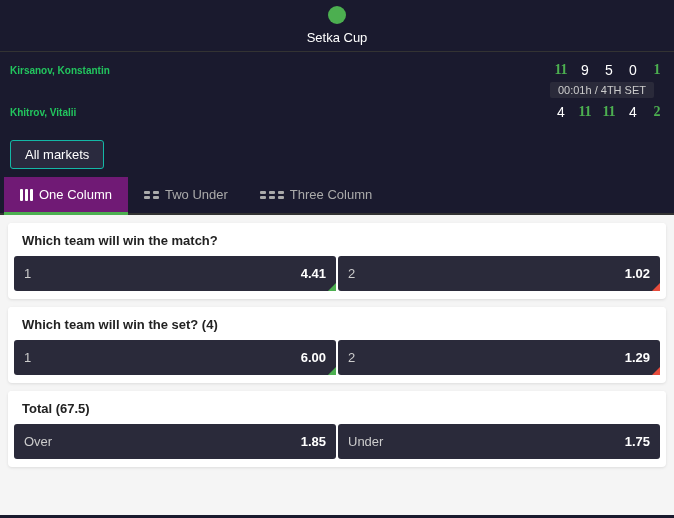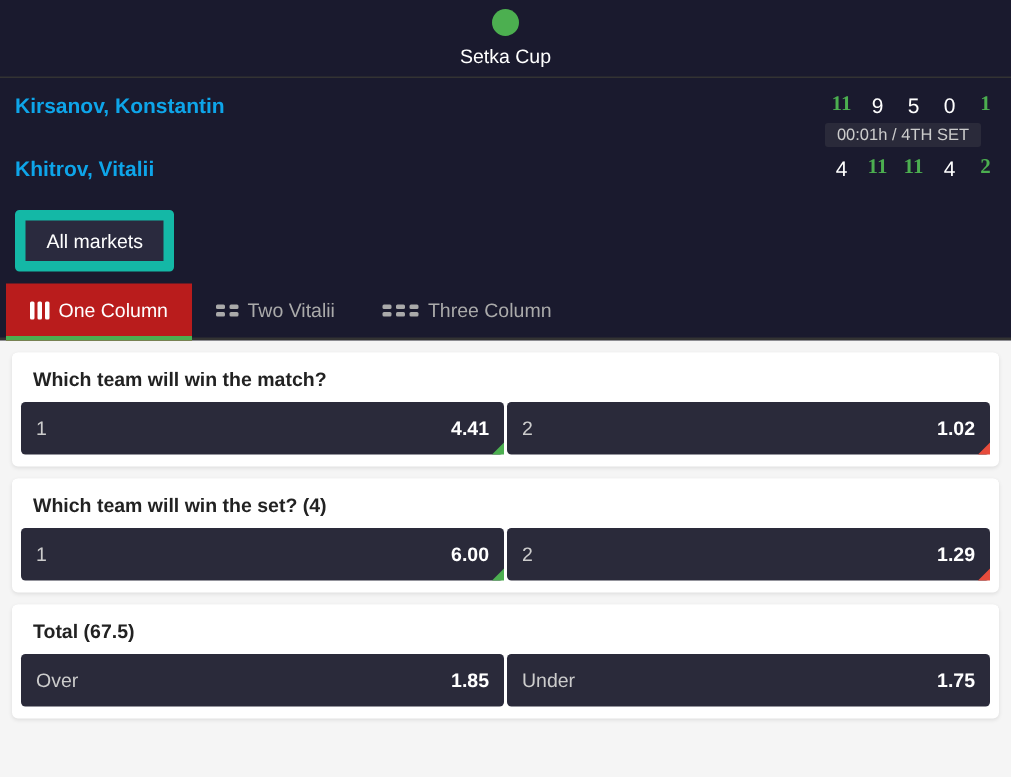--- a/index.html
+++ b/index.html
@@ -34,23 +34,23 @@
       font-size: 13px;
       color: #fff;
     }
 
     .scoreboard {
       background: #1a1a2e;
       padding: 8px 10px 10px 10px;
     }
 
     .team-name {
-      font-size: 14px;
+      font-size: 10px;
       font-weight: bold;
-      color: #0ea5e9;
+      color: #22c55e;
       flex: 1;
     }
 
     .score-val {
       font-size: 14px;
       color: #fff;
       min-width: 14px;
       text-align: center;
     }
 
@@ -60,21 +60,21 @@
       font-family: Liberation Serif, serif;
     }
 
     .markets-btn-area {
       padding: 8px 10px;
       background: #1a1a2e;
     }
 
     .markets-btn {
       background: #2a2a3e;
-      border: 7px solid #14b8a6;
+      border: 1px solid #14b8a6;
       color: #fff;
       padding: 6px 14px;
       border-radius: 3px;
       font-size: 13px;
       cursor: pointer;
     }
 
     .tabs-bar {
       background: #1a1a2e;
       display: flex;
@@ -89,21 +89,21 @@
       cursor: pointer;
       display: flex;
       align-items: center;
       gap: 6px;
       border-bottom: 3px solid transparent;
       margin-bottom: -2px;
     }
 
     .tab.active {
       color: #fff;
-      background: #b91c1c;
+      background: #701a75;
       border-bottom: 3px solid #4caf50;
     }
 
     .tab-icon {
       display: flex;
       gap: 2px;
       align-items: center;
     }
 
     .tab-icon span {
@@ -279,21 +279,21 @@
     <div class="tab-icon two-col">
       <div class="col">
           <span></span>
           <span></span>
         </div>
       <div class="col">
           <span></span>
           <span></span>
         </div>
     </div>
-    <span>Two Vitalii</span>
+    <span>Two Under</span>
   </div>
   <div class="tab">
     <div class="tab-icon two-col">
       <div class="col">
           <span></span>
           <span></span>
         </div>
       <div class="col">
           <span></span>
           <span></span>

